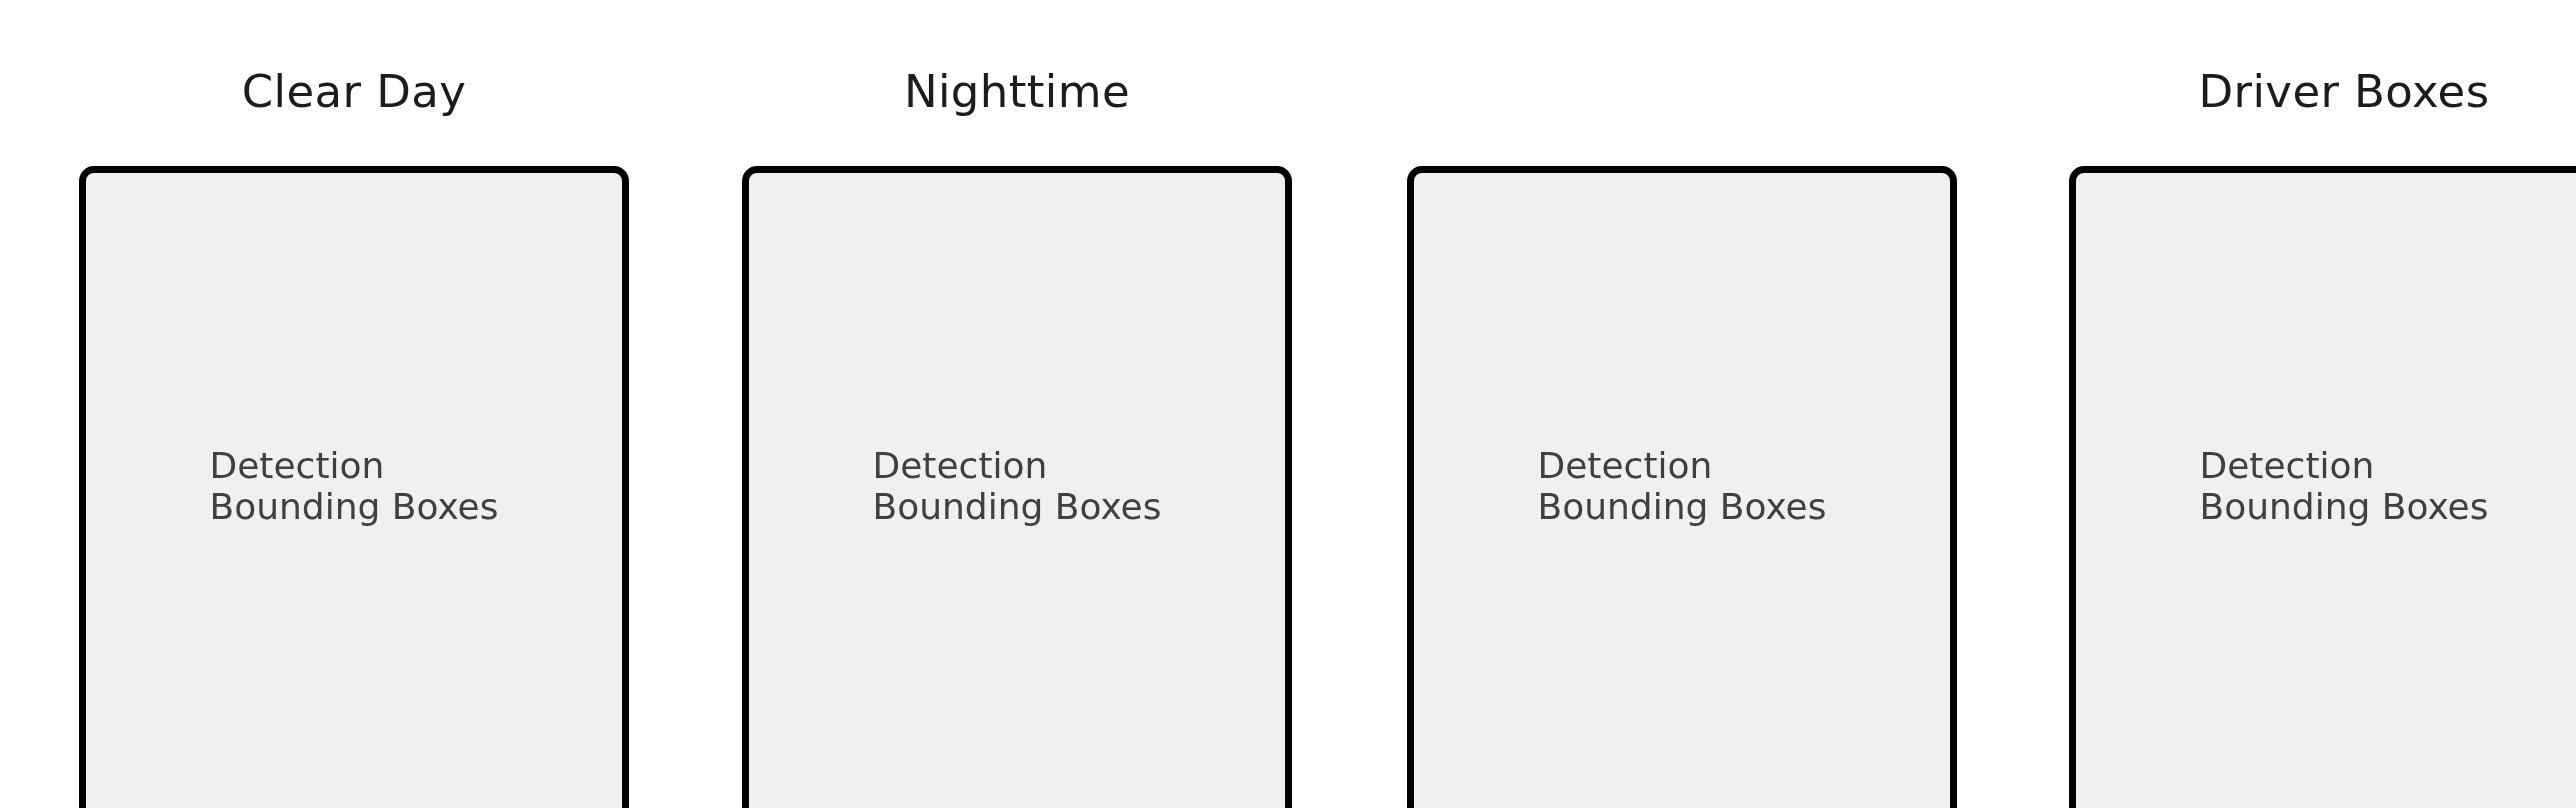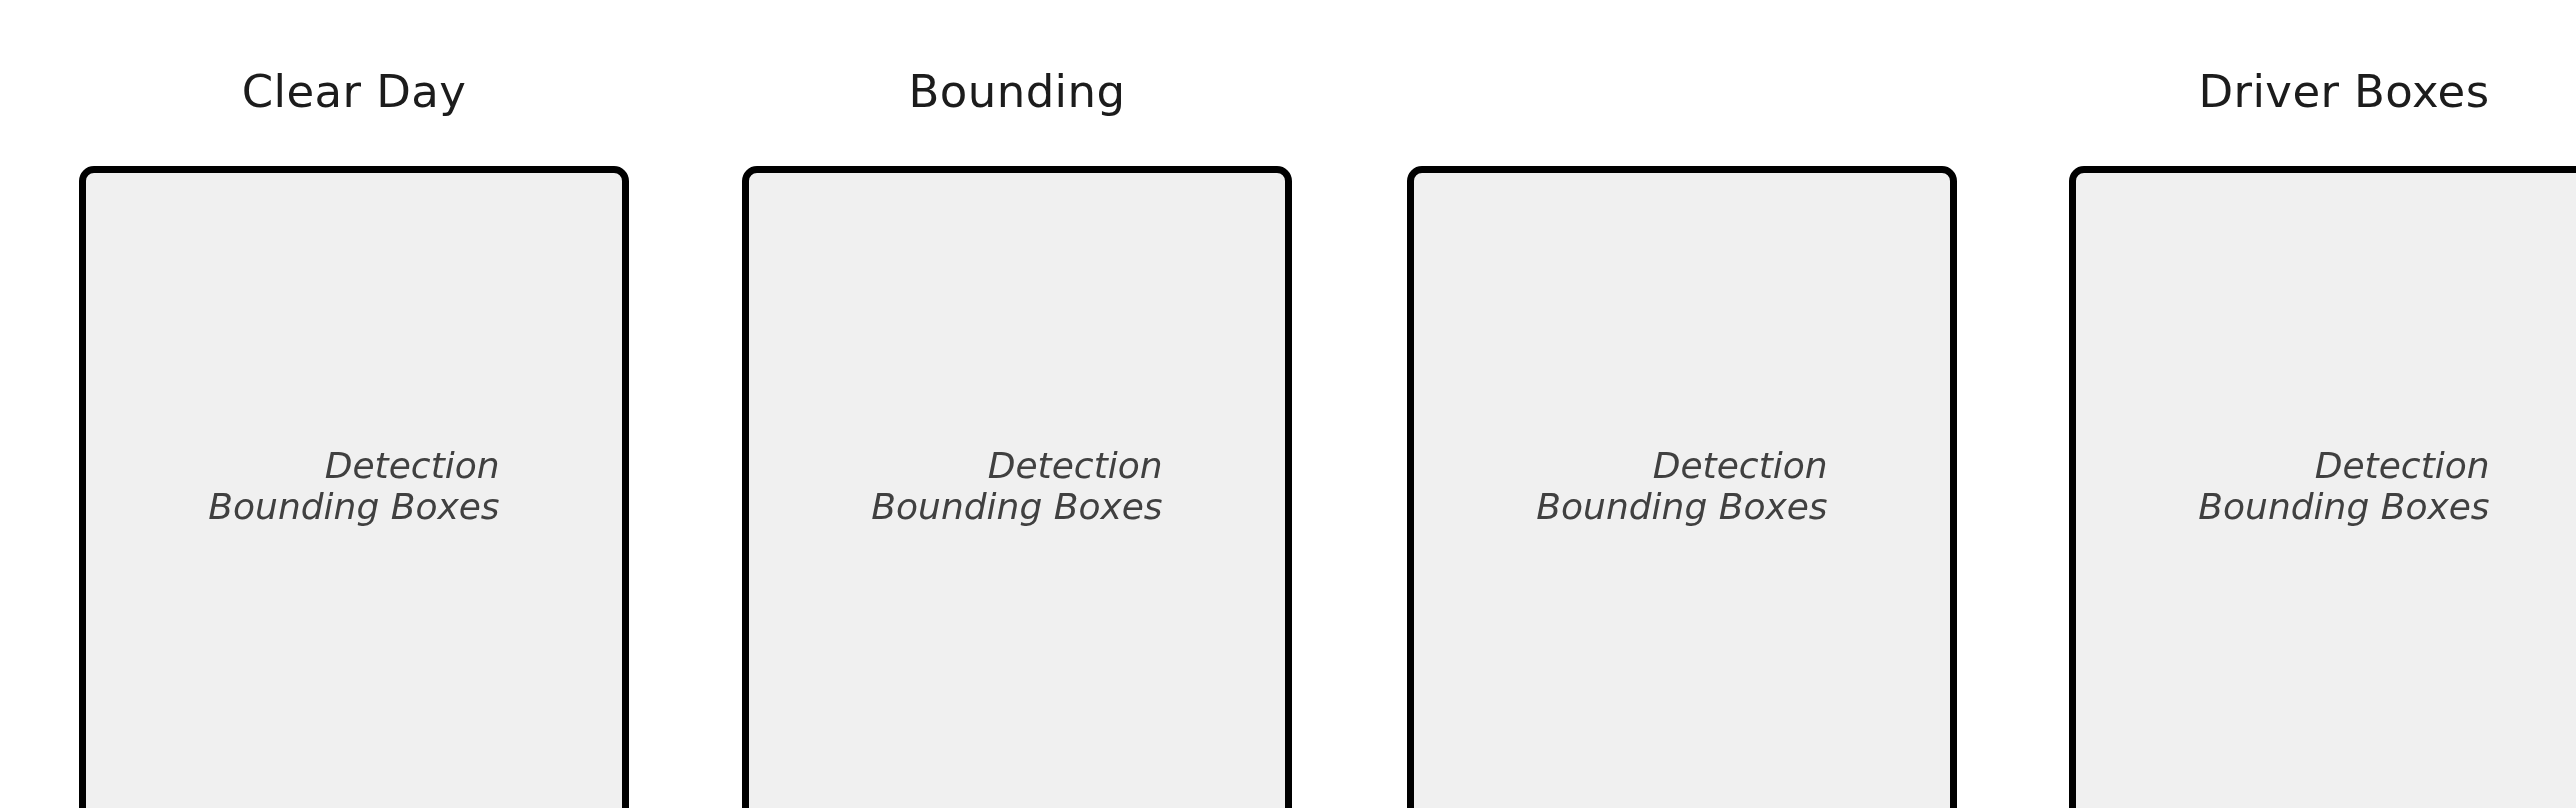--- a/index.html
+++ b/index.html
@@ -47,46 +47,45 @@
     left: 0;
     width: 550px;
     height: 683px;
     background: var(--box-fill);
     border: 7px solid var(--box-border);
     display: flex;
     align-items: center;
     justify-content: center;
   }
   .box-label {
-    text-align: right;
+    text-align: left;
     font-size: 36px;
     line-height: 1.15;
     color: var(--label-color);
     
     margin-top: -31px;
-    font-style: italic;
   }
 </style>
 </head>
 <body>
 
 <div class="figure">
 
   <section class="panel" style="left:19px">
     <h2 class="panel-title">Clear Day</h2>
     <div class="detection-box">
       <p class="box-label">
         <span>Detection</span><br>
         <span>Bounding Boxes</span>
       </p>
     </div>
   </section>
 
   <section class="panel" style="left:682px">
-    <h2 class="panel-title">Bounding</h2>
+    <h2 class="panel-title">Nighttime</h2>
     <div class="detection-box">
       <p class="box-label">
         <span>Detection</span><br>
         <span>Bounding Boxes</span>
       </p>
     </div>
   </section>
 
   <section class="panel" style="left:1347px">
     <div class="detection-box">

